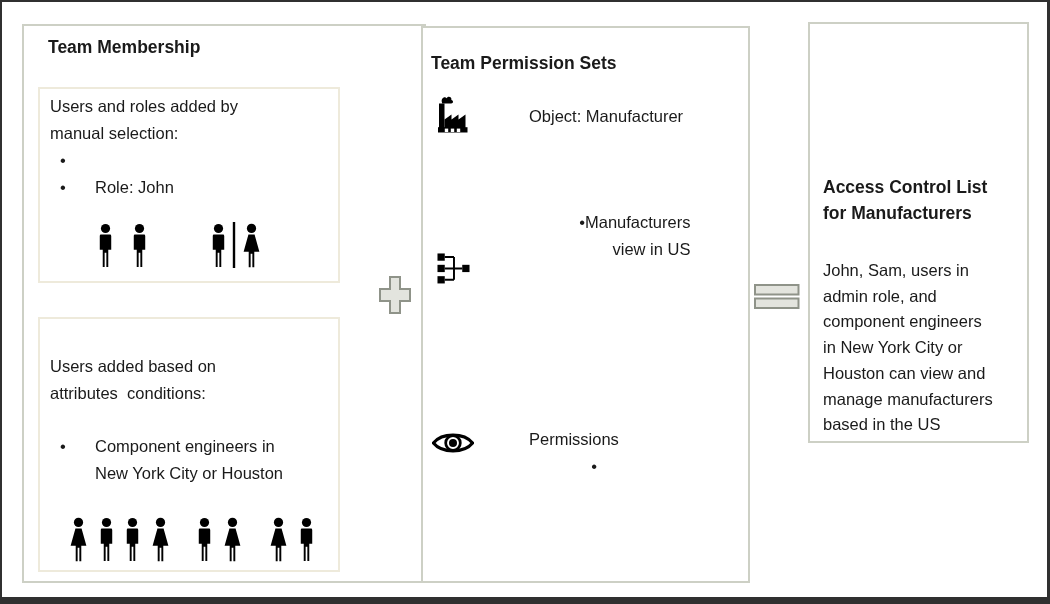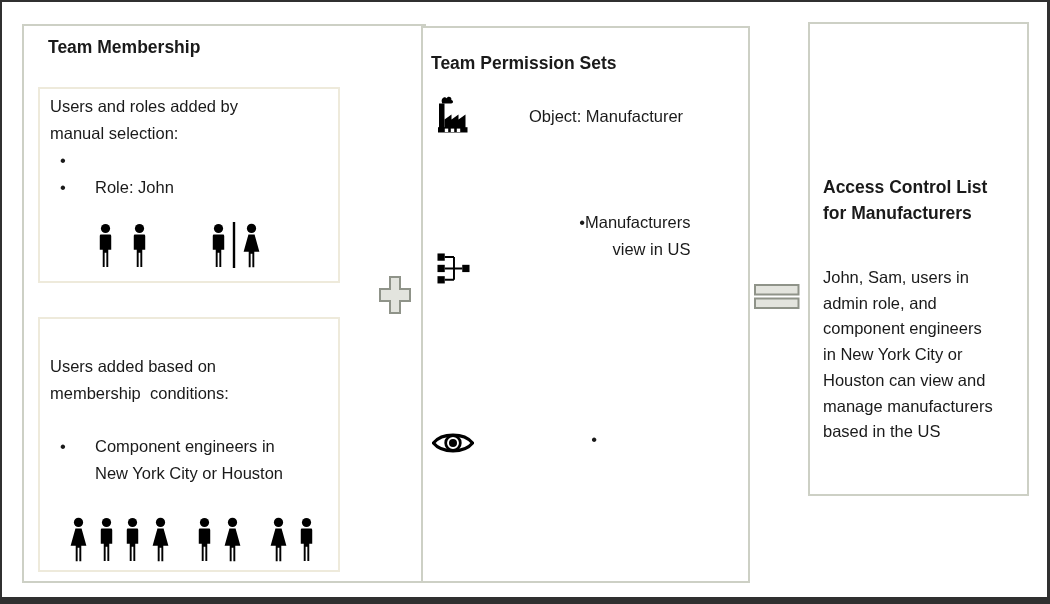--- a/index.html
+++ b/index.html
@@ -8,21 +8,21 @@
     background:#fff; overflow:hidden;
     border-style:solid; border-color:var(--frame,#303030);
     border-width:2px 3px 7px 2px;
     font-family:"Liberation Sans", sans-serif;
     color:var(--text,#1a1a1a);
     font-size:16.5px; line-height:27px;
   }
   .panel { position:absolute; background:#fff; border:2px solid var(--panel-border,#cdd0c5); box-sizing:border-box; }
   .panel-left   { left:20px;  top:22px; width:404px; height:559px; }
   .panel-middle { left:419px; top:24px; width:329px; height:557px;text-align:right; }
-  .panel-right  { left:806px; top:20px; width:221px; height:474px; }
+  .panel-right  { left:806px; top:20px; width:221px; height:421px; }
 
   .pre { white-space:pre-wrap; }
   .bold-title { font-weight:700; font-size:17.5px; }
 
   .lp-title { position:absolute; left:24px; top:8px; }
 
   .inner-box { position:absolute; left:14px; width:302px; border:2px solid var(--inner-border,#eeeadb); box-sizing:border-box; padding:4px 10px; }
   .box-manual     { top:61px;  height:196px; }
   .box-conditions { top:291px; height:255px; }
   .box-conditions .intro { padding-top:30px; }
@@ -47,21 +47,21 @@
   .mp-block { position:absolute; left:66px;margin-left:40px; }
   .mp-object      { top:75px; }
   .mp-conditions  { top:181px; }
   .mp-permissions { top:398px; }
   .mp-conditions  .bullet-row { padding-left:0; }
   .mp-conditions  .dot { width:25px; padding-left:31px; box-sizing:content-box; }
   .mp-permissions .bullet-row { padding-left:0; }
   .mp-permissions .dot { width:34px; padding-left:34px; box-sizing:content-box; }
 
   .rp-title { position:absolute; left:13px; top:150px; line-height:26px; }
-  .rp-body  { position:absolute; left:13px; top:241px; line-height:25.7px; }
+  .rp-body  { position:absolute; left:13px; top:234px; line-height:25.7px; }
 
   .op { position:absolute; }
   .op-plus   { left:377px; top:274px; }
   .op-equals { left:752px; top:282px; }
 
   .icon-svg { display:block; }
 </style>
 </head>
 <body>
 
@@ -102,21 +102,21 @@
             <svg class="pi" width="25" height="45" viewBox="0 0 26 46">
               <circle cx="13" cy="5.2" r="4.8"></circle>
               <path d="M9.8,11.5 L16.2,11.5 L21.2,29.5 L15.9,29.5 L15.9,45.5 L13.9,45.5 L13.9,31.5 L12.1,31.5 L12.1,45.5 L10.1,45.5 L10.1,29.5 L4.8,29.5 Z"></path>
             </svg>
           </span>
         </div>
     </div>
 
     <div class="inner-box box-conditions">
       <div class="pre intro">Users added based on
-membership  conditions:</div>
+attributes  conditions:</div>
       <div class="bullet-row">
         <span class="dot">•</span>
         <span class="pre">Component engineers in
 New York City or Houston</span>
       </div>
       <div class="icons-row icons-row-cond">
           <span class="person-group">
             <svg class="pi" width="25" height="45" viewBox="0 0 26 46">
               <circle cx="13" cy="5.2" r="4.8"></circle>
               <path d="M9.8,11.5 L16.2,11.5 L21.2,29.5 L15.9,29.5 L15.9,45.5 L13.9,45.5 L13.9,31.5 L12.1,31.5 L12.1,45.5 L10.1,45.5 L10.1,29.5 L4.8,29.5 Z"></path>
@@ -200,20 +200,21 @@
     </div>
 
     <div class="mp-icon mp-icon-eye">
       <svg class="icon-svg" width="42" height="30" viewBox="0 0 46 32">
         <path d="M1.5,16 C11,4.5 35,4.5 44.5,16 C35,27.5 11,27.5 1.5,16 Z" fill="none" stroke="#000" stroke-width="3.4"></path>
         <circle cx="23" cy="16" r="8" fill="none" stroke="#000" stroke-width="3"></circle>
         <circle cx="23" cy="16" r="4.4" fill="#000"></circle>
       </svg>
     </div>
     <div class="mp-block mp-permissions">
+      <div>Permissions</div>
       <div class="bullet-row">
         <span class="dot">•</span>
       </div>
     </div>
   </div>
 
   <div class="op op-equals">
     <svg class="icon-svg" width="46" height="26" viewBox="0 0 46 26">
       <rect x="1" y="1" width="43.5" height="9.5" fill="#e3e4de" stroke="#8f9389" stroke-width="2"></rect>
       <rect x="1" y="14.5" width="43.5" height="9.5" fill="#e3e4de" stroke="#8f9389" stroke-width="2"></rect>

